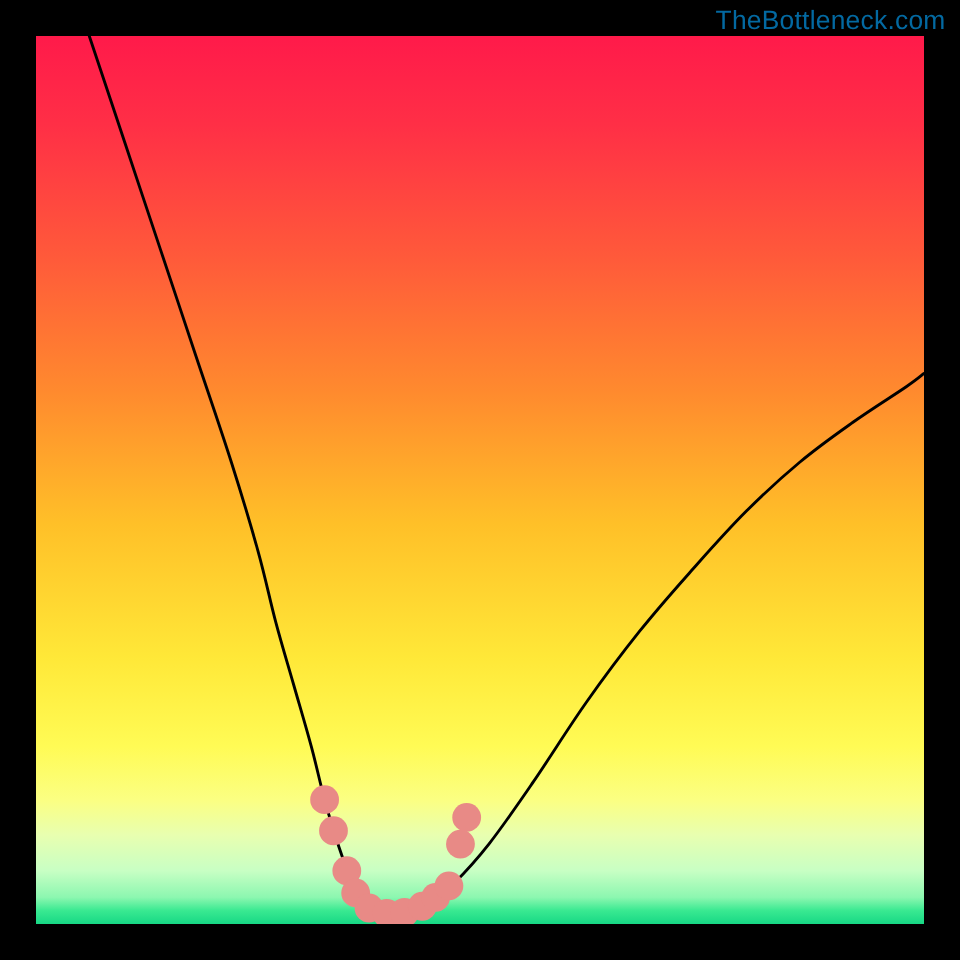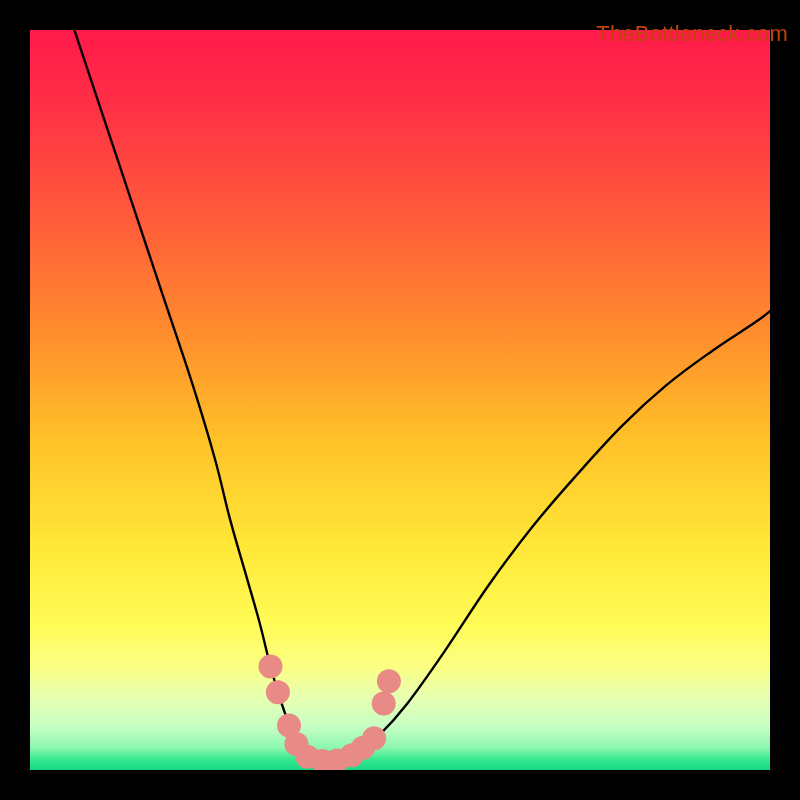--- a/index.html
+++ b/index.html
@@ -23,23 +23,23 @@
     width: 740px;
     height: 740px;
     overflow: hidden;
   }
   .gradient {
     position: absolute;
     inset: 0;
   }
   .watermark {
     position: absolute;
-    top: 21px;
+    top: 4px;
     right: 12px;
-    color: #c2410c;
+    color: #0369a1;
     font-size: 22px;
     font-weight: 500;
     letter-spacing: 0.2px;
   }
   svg.curve {
     position: absolute;
     inset: 0;
     width: 100%;
     height: 100%;
     pointer-events: none;

